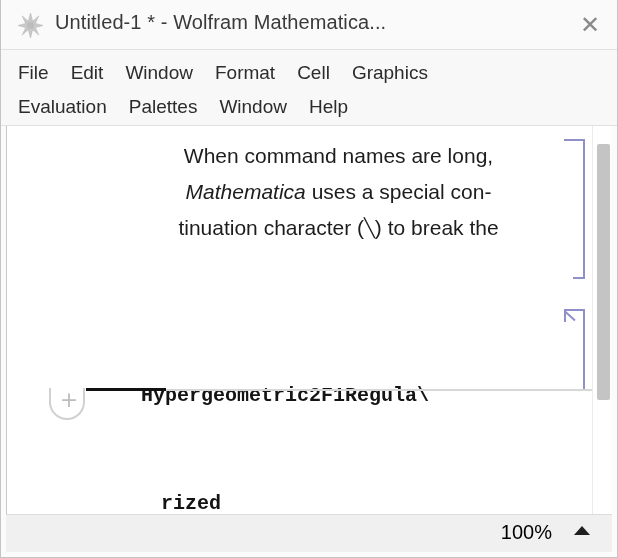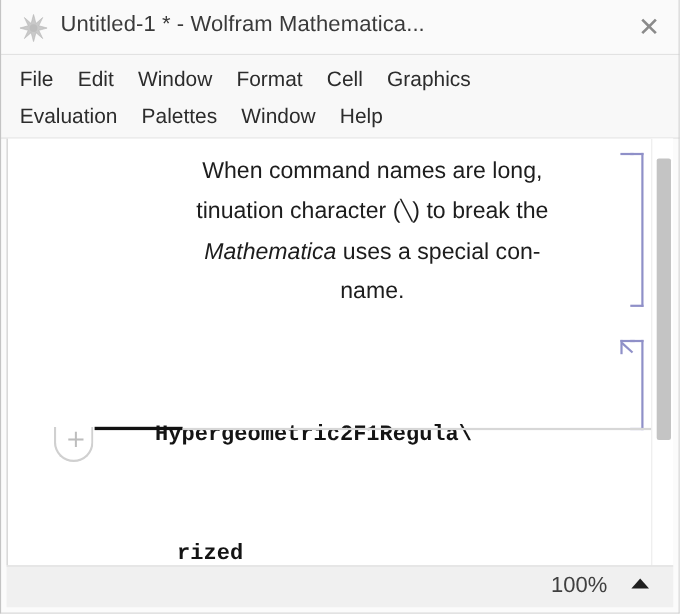--- a/index.html
+++ b/index.html
@@ -240,21 +240,21 @@
     position: absolute;
     left: 8px; top: 8px;
     width: 470px;
     height: 20px;
     background: #f0f0f0;
   }
   .zoom-level {
     position: absolute;
     right: 60px; top: 6px;
     font-size: 20px;
-    color: #404040;
+    color: #000000;
   }
   .zoom-arrow {
     position: absolute;
     right: 22px; top: 11px;
     width: 0; height: 0;
     border-left: 8px solid transparent;
     border-right: 8px solid transparent;
     border-bottom: 9px solid #1f1f1f;
     cursor: pointer;
   }
@@ -299,23 +299,22 @@
       <span class="menu-item">Palettes</span>
       <span class="menu-item">Window</span>
       <span class="menu-item">Help</span>
     </div>
   </div>
 
   <div class="notebook">
 
     <div class="cell-text">
       <p>When command names are long,</p>
+      <p><span class="ital">Mathematica</span><span> uses a special con-</span></p>
       <p><span>tinuation character (</span><span class="contchar">╲</span><span>) to break the</span></p>
-      <p><span class="ital">Mathematica</span><span> uses a special con-</span></p>
-      <p>name.</p>
     </div>
 
     <div class="bracket bracket-text"></div>
     <div class="bracket-text-tick"></div>
 
     <div class="cell-input">
       <div>Hypergeometric2F1Regula\</div>
       <div><span class="indent"></span><span>rized</span></div>
     </div>
 

